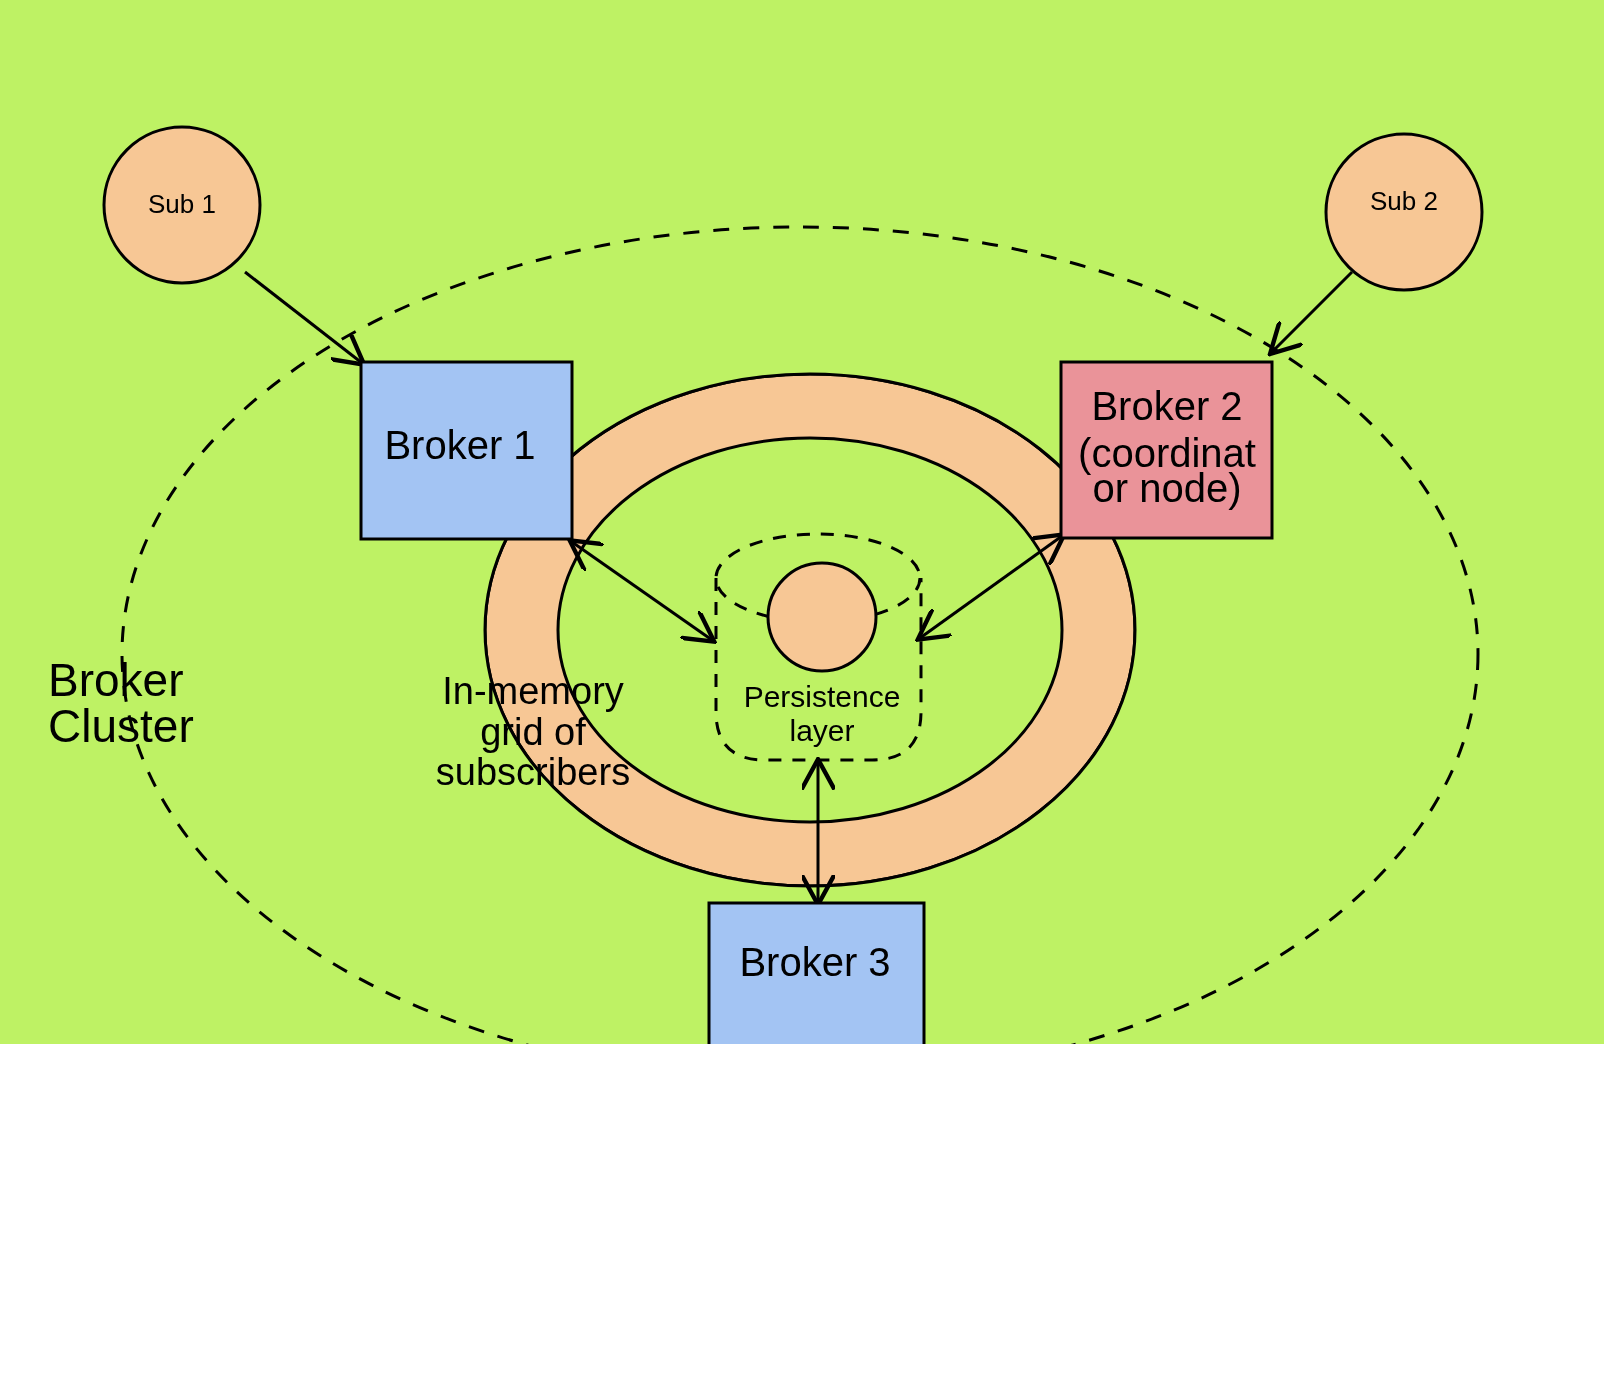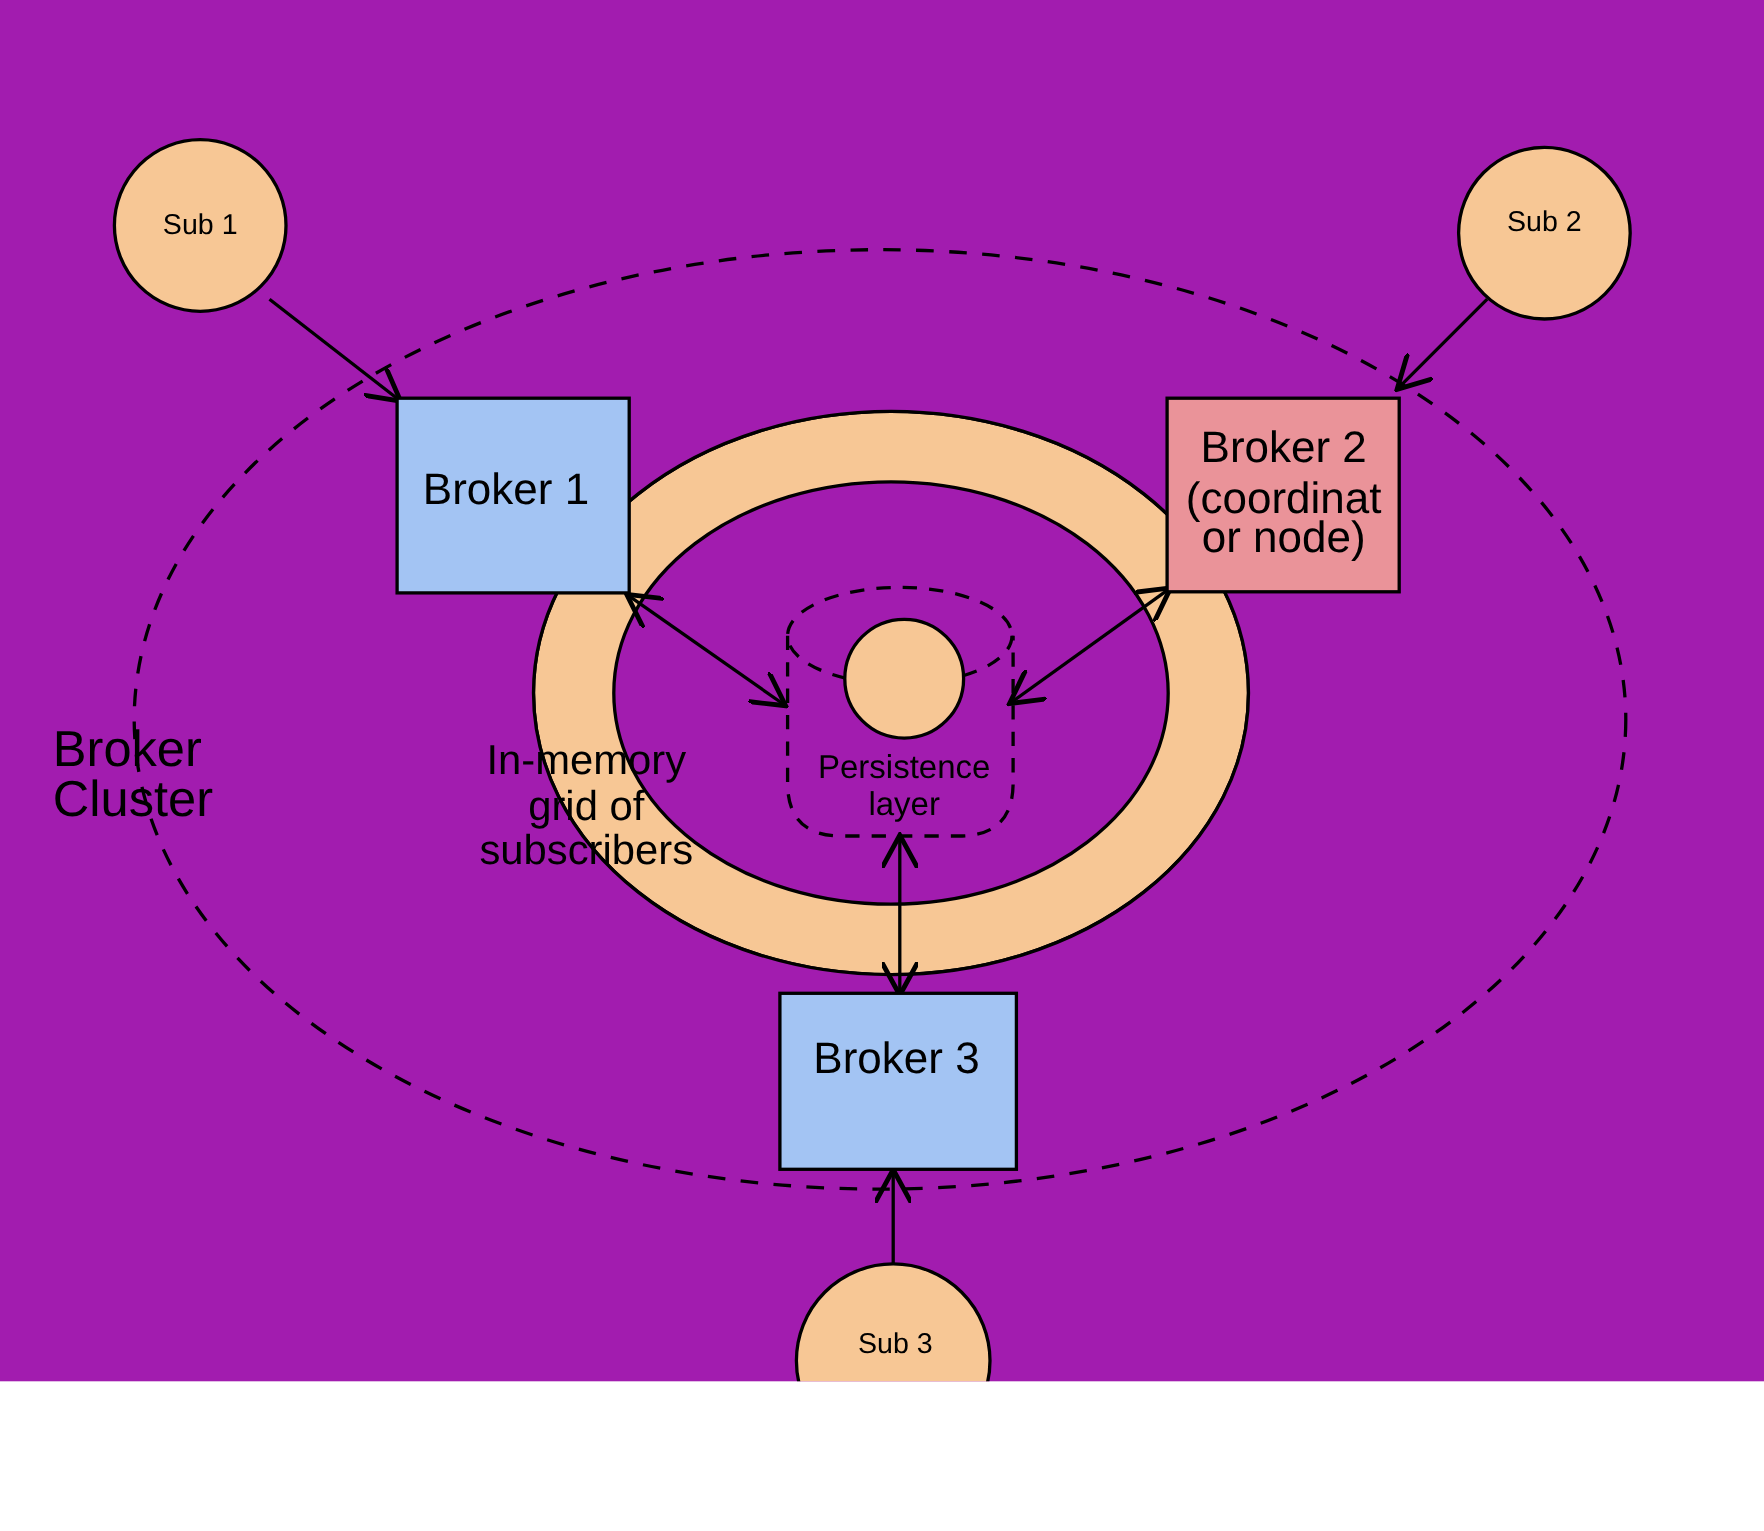--- a/index.html
+++ b/index.html
@@ -7,22 +7,22 @@
     margin: 0;
     padding: 0;
     background: #ffffff;
   }
   body {
     font-family: "Liberation Sans", sans-serif;
   }
   #canvas {
     position: relative;
     width: 1604px;
-    height: 1256px;
-    background: #a21caf;
+    height: 1044px;
+    background: #bef264;
     overflow: hidden;
   }
   svg#diagram {
     position: absolute;
     top: 0;
     left: 0;
     width: 1604px;
     height: 1392px;
   }
   .node-fill-orange { fill: #f7c795; stroke: #000000; stroke-width: 3; }

